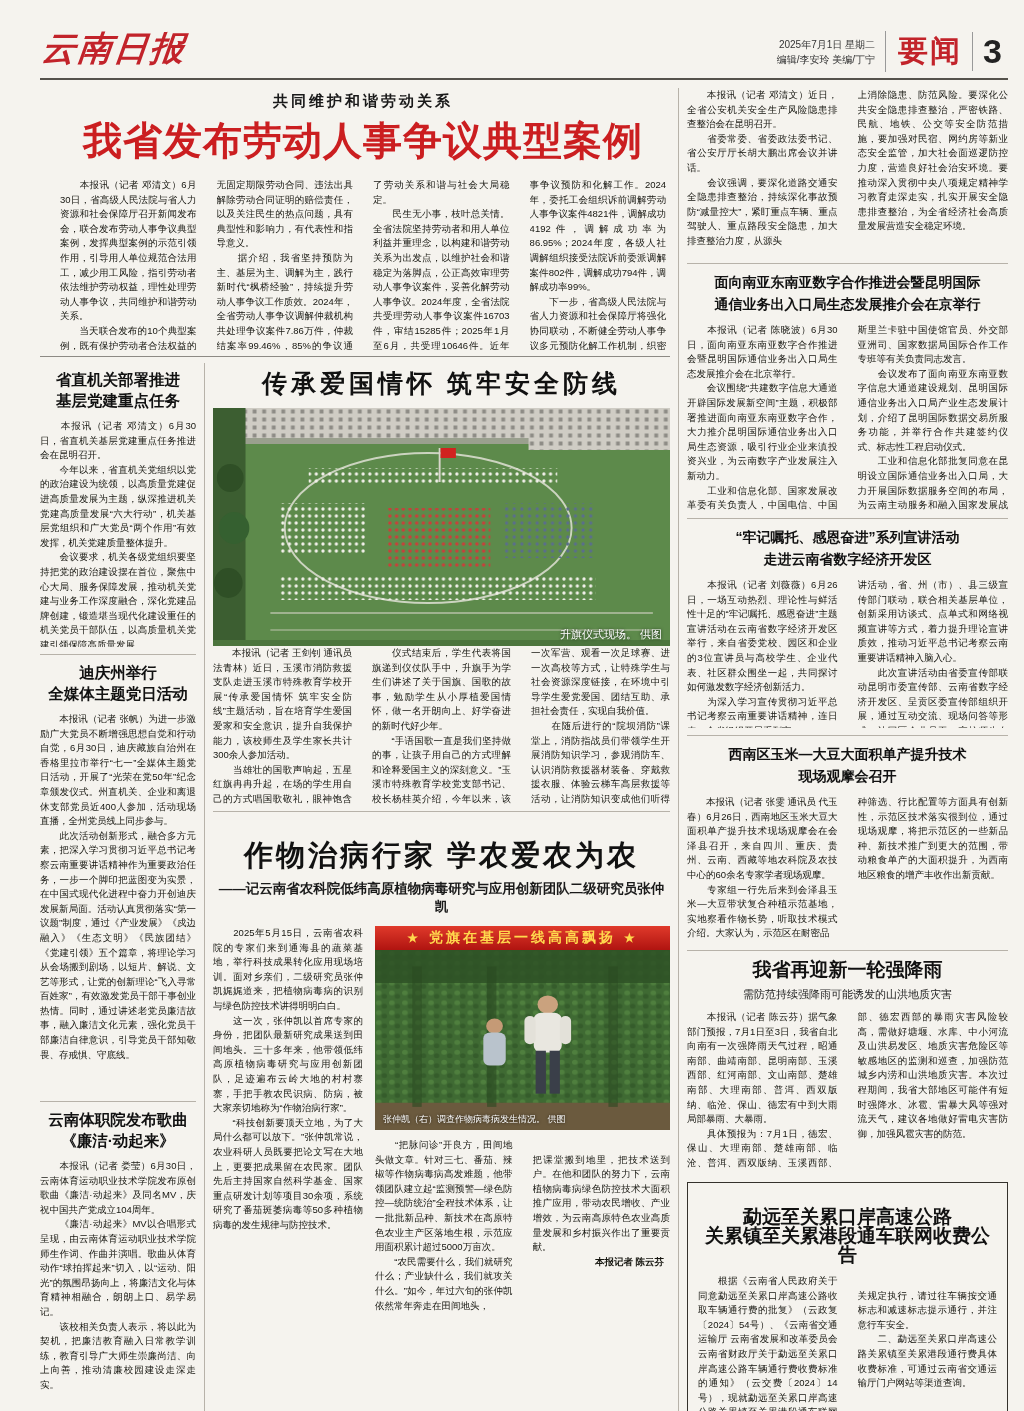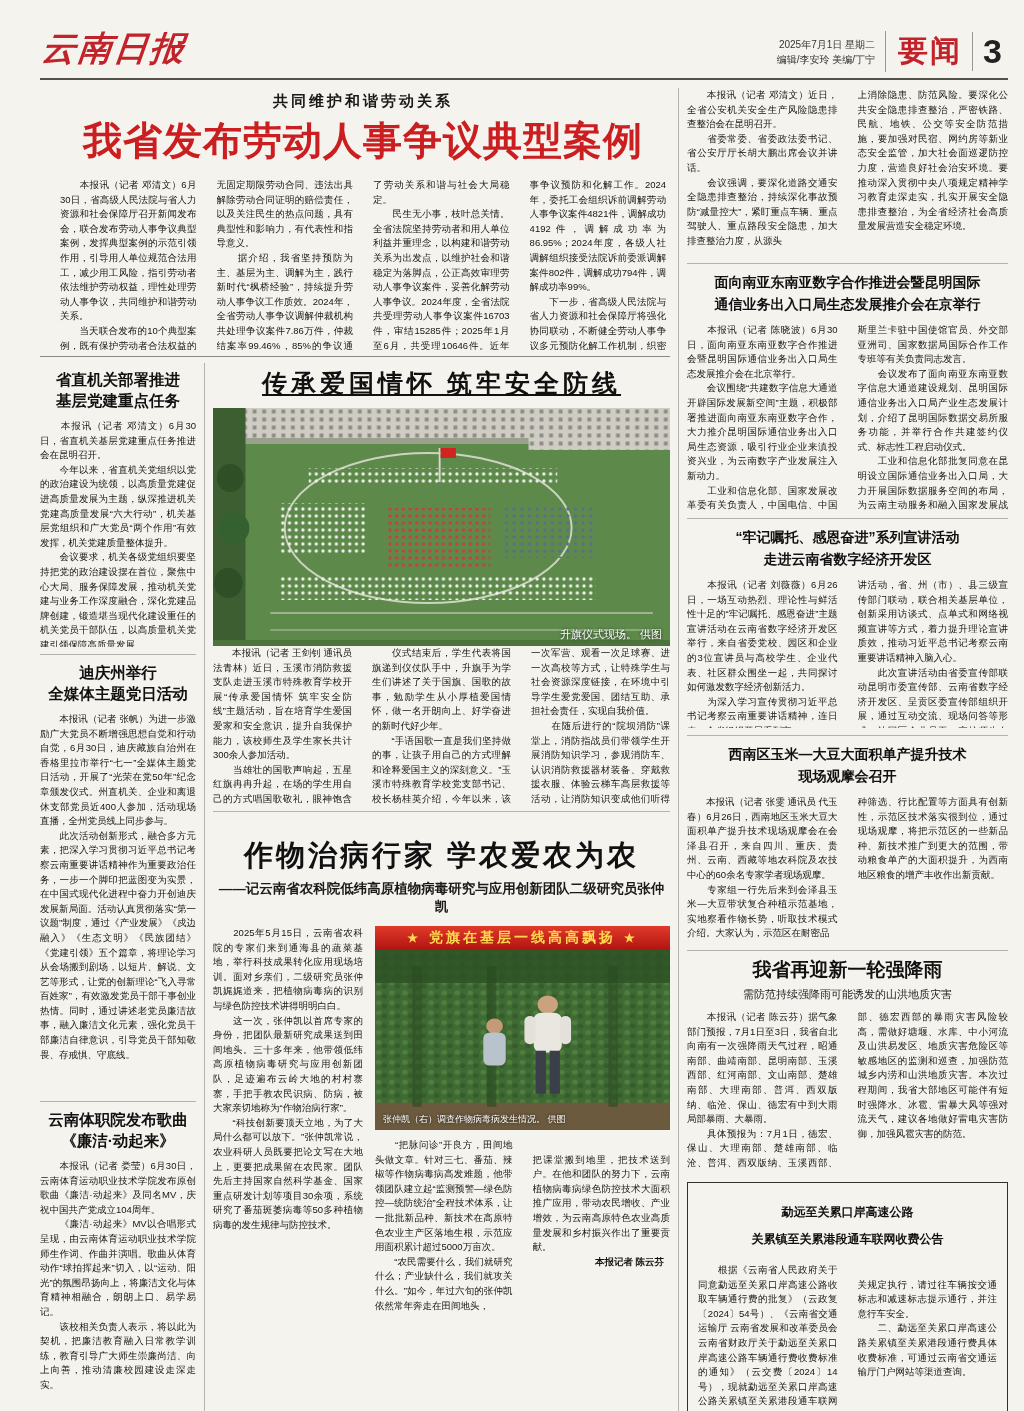--- a/index.html
+++ b/index.html
@@ -30,21 +30,21 @@
   .main-article{padding:2px 4px 0 20px;}
   .kicker{font-size:15px;font-weight:bold;text-align:center;letter-spacing:3px;margin:2px 0 3px;}
   .main-headline{font-size:39px;font-weight:bold;text-align:center;color:#cb1e20;letter-spacing:1px;margin:0 0 10px;}
   .main-cols{height:172px;}
   
   .sub-row{display:flex;gap:8px;margin-top:4px;}
   .sidebar{width:156px;}
   .center{flex:1;}
   .sb-head{font-size:15.5px;line-height:21px;margin:6px 0 8px;}
   
-  .pa-head{font-size:25px;letter-spacing:4px;margin:4px 0 8px;text-decoration:underline;}
+  .pa-head{font-size:25px;letter-spacing:4px;margin:4px 0 8px;}
   .photo-wrap{position:relative;width:100%;height:238px;}
   .photo-wrap svg{display:block;width:100%;height:100%;}
   .photo-cap{position:absolute;right:8px;bottom:4px;color:#fff;font-size:11px;text-shadow:0 0 3px rgba(0,0,0,.8);}
   .pa-cols{height:158px;margin-top:0;}
   
   .pr-head{font-size:29px;letter-spacing:3px;margin:24px 0 4px;}
   .pr-sub{font-size:13.5px;font-weight:bold;text-align:center;margin:0 0 10px;}
   .pr-body{display:flex;gap:12px;height:536px;overflow:hidden;}
   .pr-col1{width:150px;flex:none;}
   .pr-right{flex:1;display:flex;flex-direction:column;}
@@ -53,21 +53,21 @@
   .pr-photo{position:relative;height:180px;}
   .pr-photo svg{display:block;width:100%;height:100%;}
   .pr-cap{position:absolute;left:8px;bottom:4px;color:#fff;font-size:9px;text-shadow:0 0 3px rgba(0,0,0,.8);}
   .pr-cols{height:268px;margin-top:8px;}
   .byline{text-align:right;font-size:9.5px;font-weight:bold;padding-right:6px;}
   
   .rr-head{font-size:16.5px;line-height:23px;margin:4px 6px 8px;}
   .rr-head-sm{font-size:14px;line-height:22px;margin:4px 0 8px;}
   .rr-sub{font-size:11px;text-align:center;margin:-2px 0 8px;color:#222;}
   .notice{border:1.5px solid #34312c;margin-top:10px;padding:10px 10px 8px;}
-  .notice-head{font-size:12px;line-height:27px;margin:6px 0 10px;}
+  .notice-head{font-size:19px;line-height:19px;margin:14px 0 10px;}
 </style>
 </head>
 <body>
 
 <div class="page">
 
   <div class="masthead">
     <div class="logo">云南日报</div>
     <div class="mast-right">
       <div class="mast-meta">

